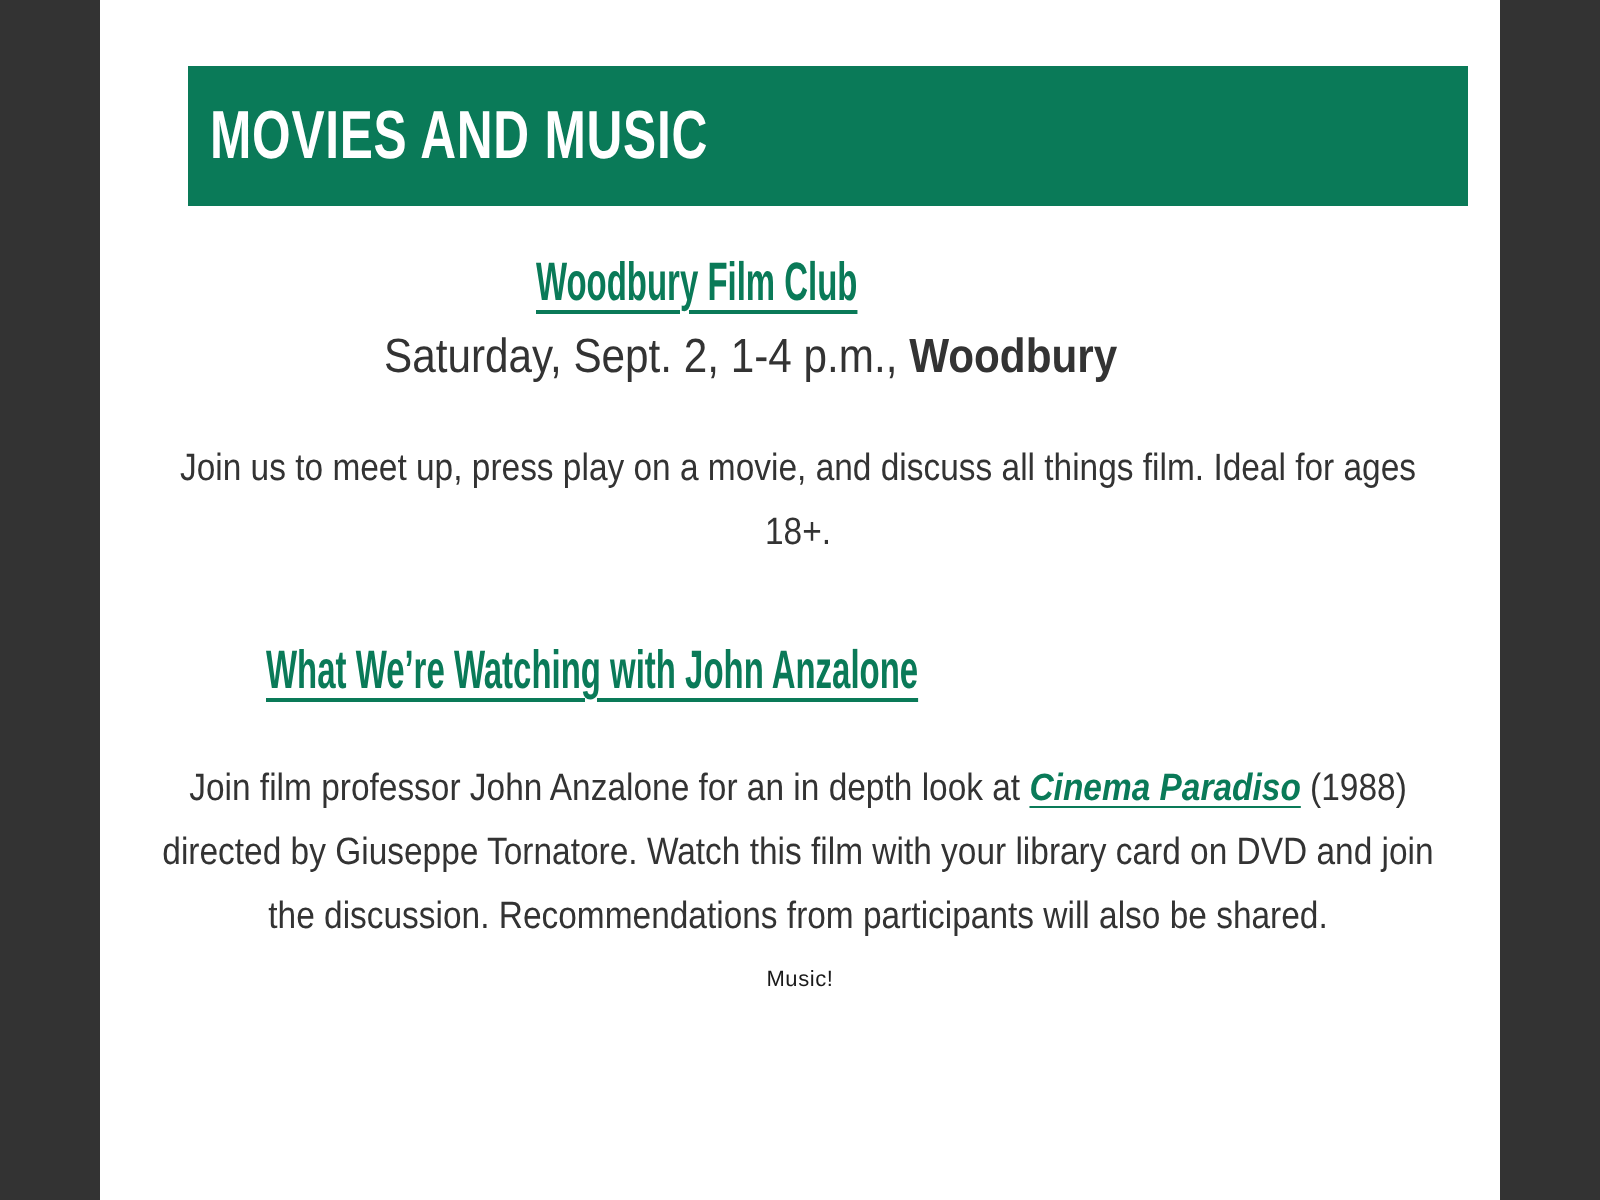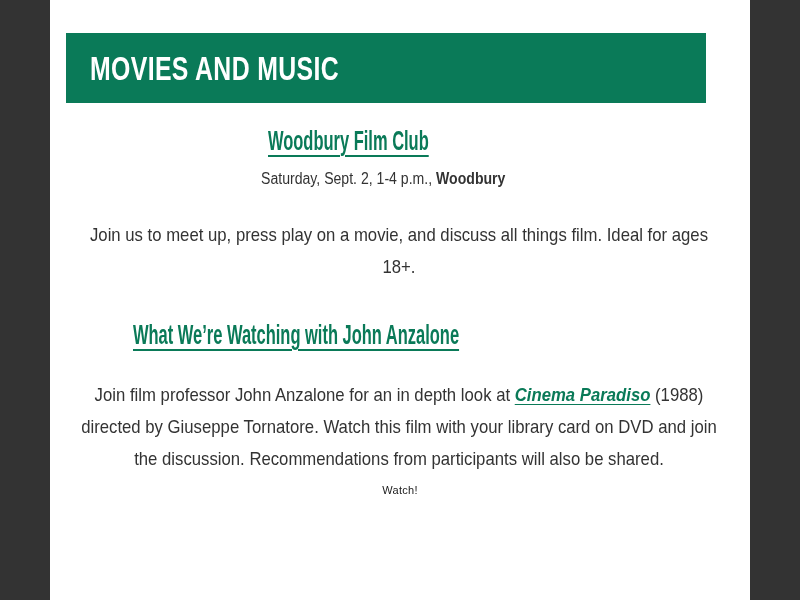--- a/index.html
+++ b/index.html
@@ -17,27 +17,27 @@
   }
   .page{
     width:700px;
     height:600px;
     margin-left:50px;
     background:var(--page);
     padding-top:33px;
     overflow:hidden;
   }
   .banner{
-    margin:0 16px;
+    margin:0 44px;
     width:640px;
     height:70px;
     background:var(--green);
     display:flex;
     align-items:center;
-    padding-left:24px;
+    padding-left:11px;
   }
   .banner-title{
     display:inline-block;
     color:#ffffff;
     font-size:34px;
     font-weight:bold;
     letter-spacing:0.5px;
     white-space:nowrap;
     transform:scaleX(0.73);
     transform-origin:0 50%;
@@ -60,21 +60,21 @@
     white-space:nowrap;
     transform:scaleX(0.61);
     transform-origin:0 50%;
     cursor:pointer;
   }
   .h2-1{margin-top:22px;}
   .h2-2{margin-top:36px;}
   .h2-3{margin-top:33px;}
   .dateline{
     margin-top:11px;
-    font-size:16px;
+    font-size:24px;
     line-height:22px;
   }
   .dateline-2{margin-top:10px;}
   .cond{
     display:inline-block;
     transform:scaleX(0.88);
     transform-origin:0 0;
     white-space:nowrap;
   }
   .para{
@@ -122,16 +122,16 @@
       </span>
     </div>
     <div class="para para-1">Join us to meet up, press play on a movie, and discuss all things film. Ideal for ages 18+.</div>
 
     <h2 class="h2-2">
       <a>What We’re Watching with John Anzalone</a>
     </h2>
     <div class="para para-2"><span>Join film professor John Anzalone for an in depth look at </span><a class="inline-link">Cinema Paradiso</a><span> (1988) directed by Giuseppe Tornatore. Watch this film with your library card on DVD and join the discussion. Recommendations from participants will also be shared.</span></div>
 
 
-    <div class="engage">Watch!</div>
+    <div class="engage">Music!</div>
 
   </div>
 </div>
 
 </body></html>

